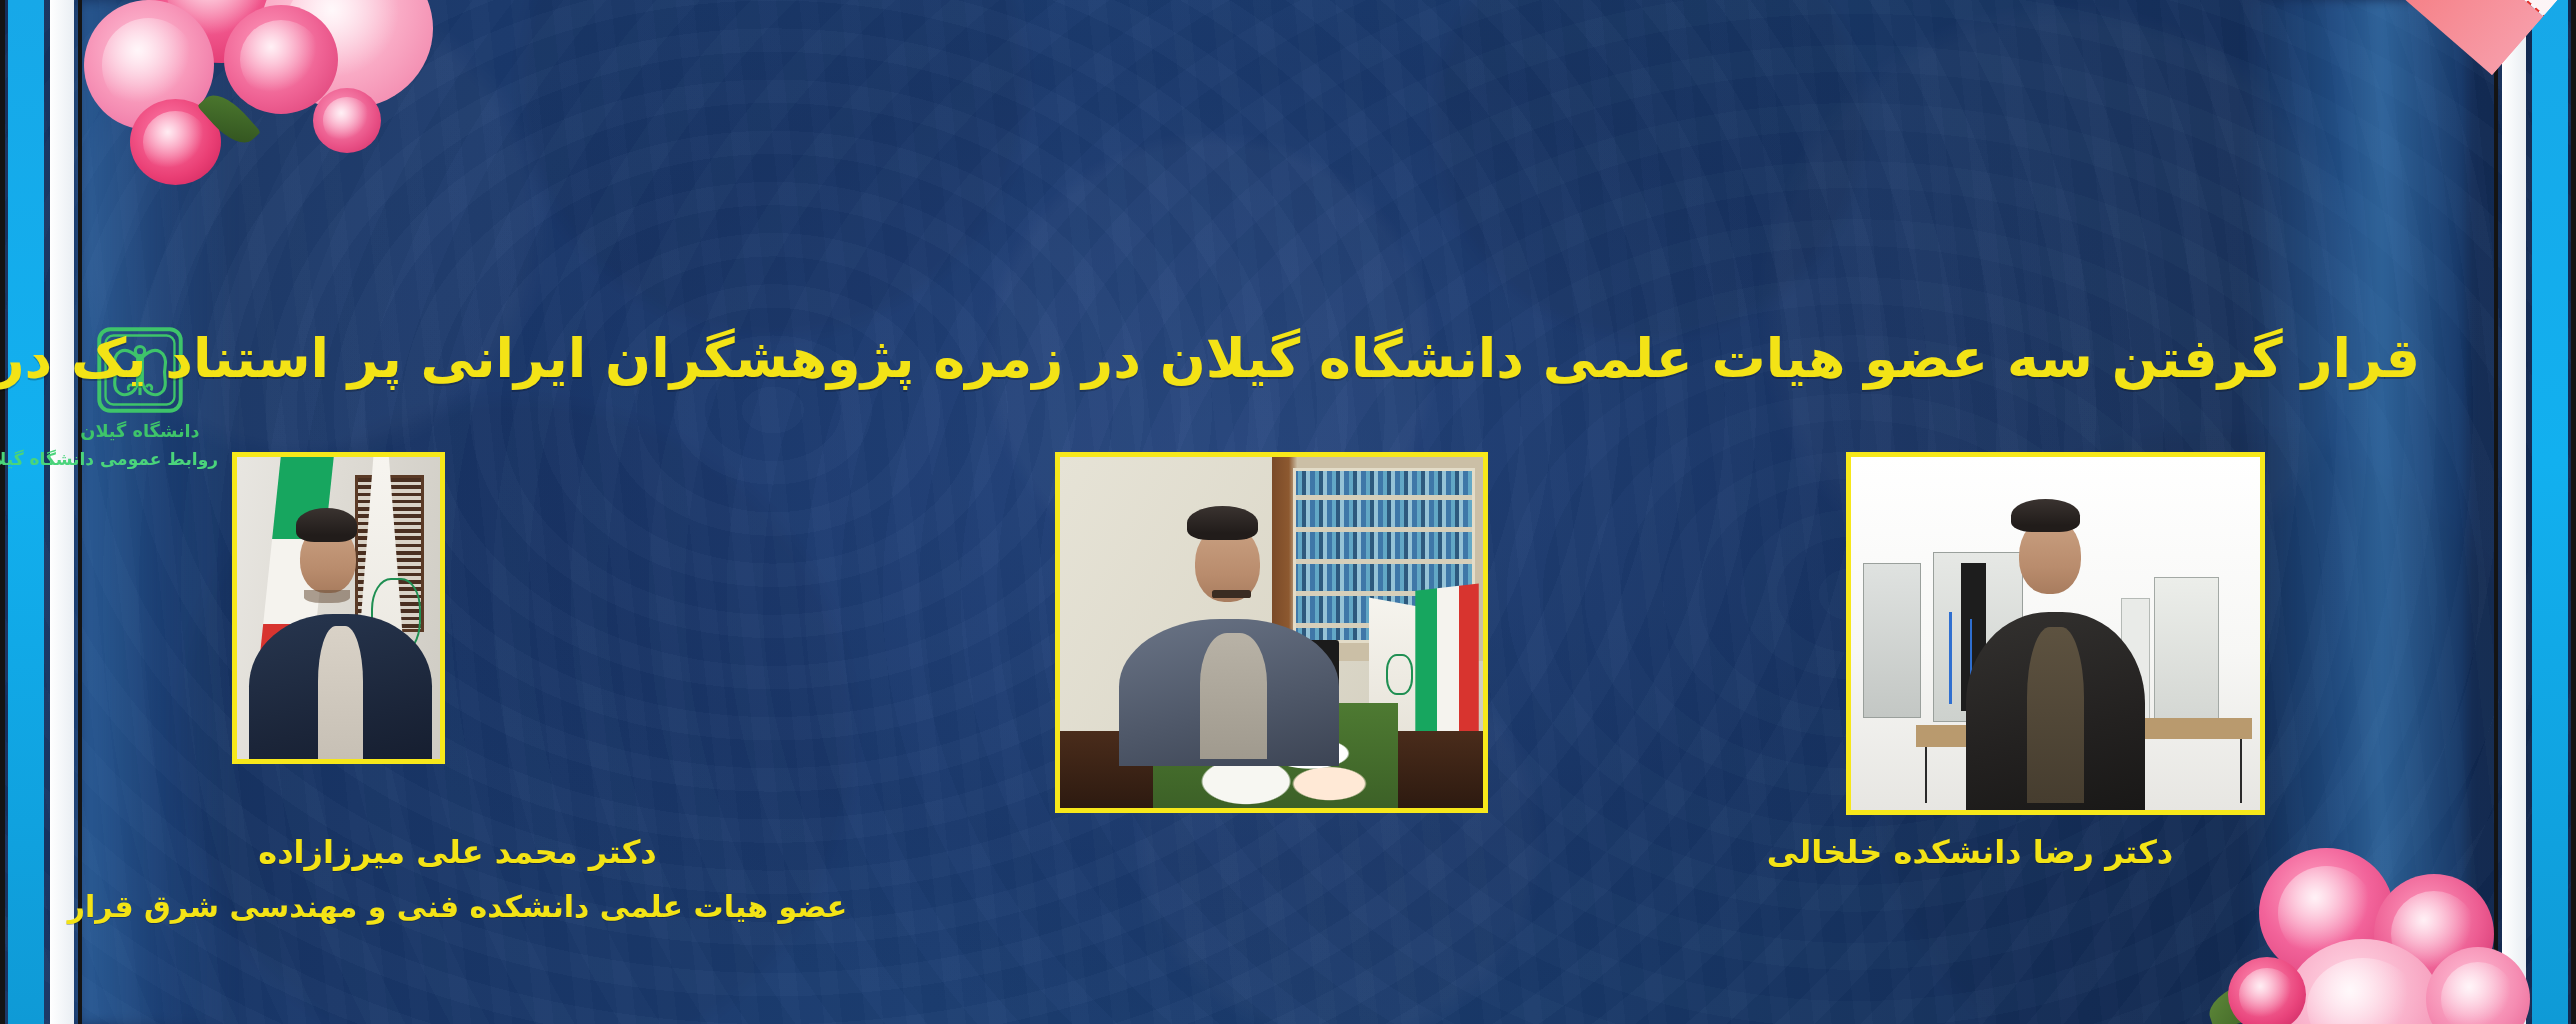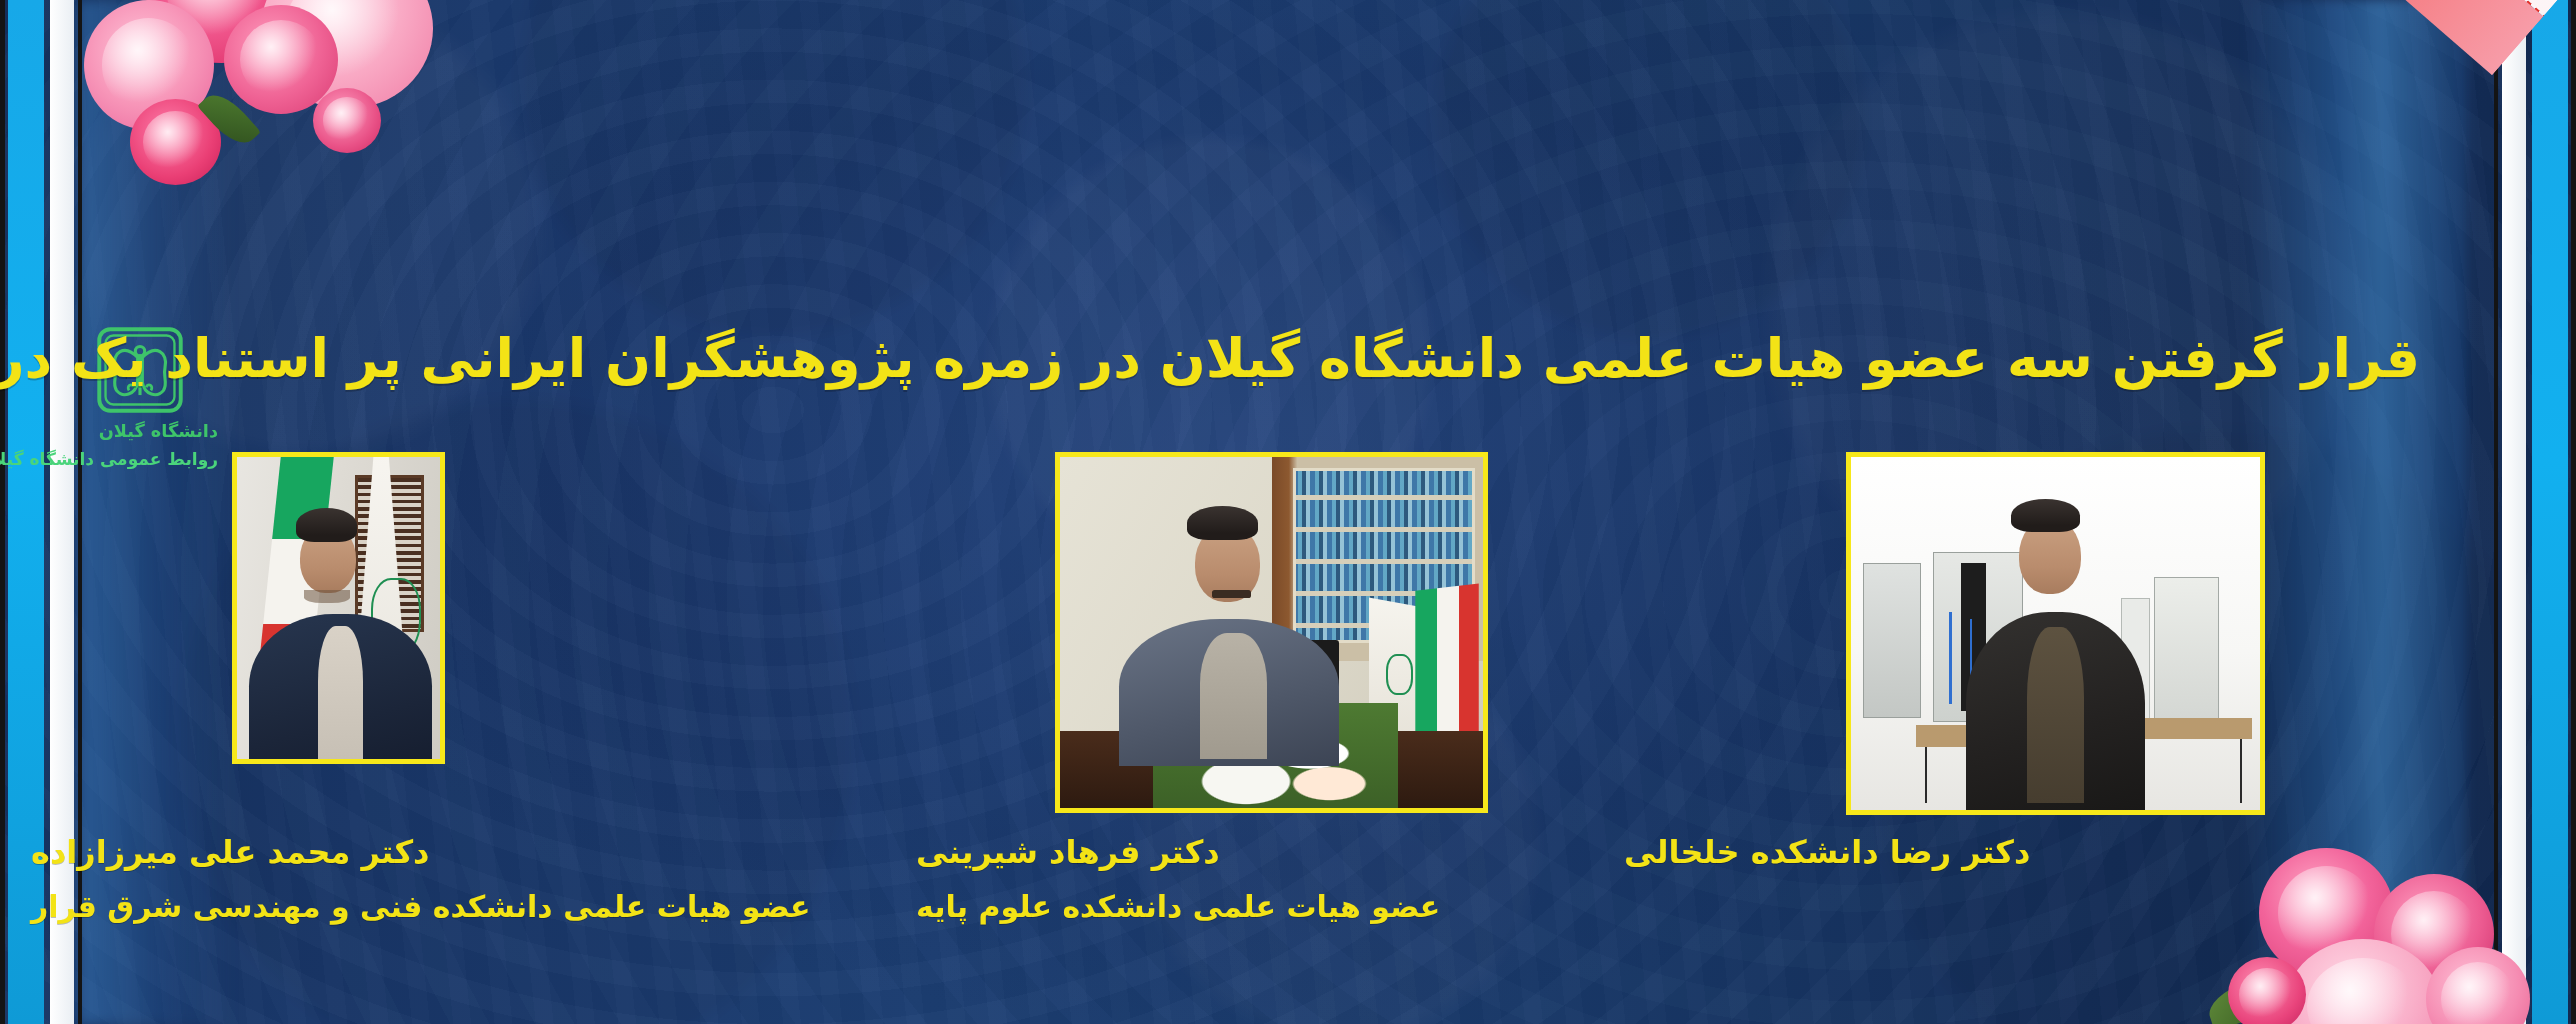--- a/index.html
+++ b/index.html
@@ -106,20 +106,21 @@
     background: linear-gradient(140deg,#5f8a3a,#3d6226);
     border-radius: 60% 8% 60% 8%;
   }
   .stem { position:absolute; background:#6f9a43; border-radius:2.1px; }
 
   
   .logo-block {
     position: absolute;
     left: 62px; top: 323px;
     width: 156px;
+    text-align: center;
   }
   .logo-mark {
     width: 94px; height: 94px;
     margin: 0 auto 4.2px;
   }
   .logo-script {
     color: #3ec46a;
     font-size: 17.7px;
     font-weight: 700;
     letter-spacing: -0.5px;
@@ -178,21 +179,21 @@
   }
   .person-body {
     position:absolute; border-radius: 46% 46% 0 0;
   }
   .person-shirt {
     position:absolute; border-radius: 40% 40% 0 0;
   }
 
   
   .captions { position: absolute; top: 833px; left: 0; right: 0; height: 172px; }
-  .caption-col { position: absolute; text-align:left; direction: rtl; }
+  .caption-col { position: absolute; text-align:center; direction: rtl; }
   .cap-1 { left: 31px;   width: 853px; }
   .cap-2 { left: 916px; width: 687px; }
   .cap-3 { left: 1624px; width: 692px; }
   .cap-name {
     color: #f3e316;
     font-size: 32px;
     font-weight: 900;
     white-space: nowrap;
     margin-bottom: 17.7px;
     text-shadow: 0 1px 0 rgba(0,0,0,.25);
@@ -365,23 +366,19 @@
         </div>
       </div>
     </div>
   </div>
 
   <div class="captions">
     <div class="caption-col cap-1">
       <div class="cap-name">دکتر محمد علی میرزازاده</div>
       <div class="cap-role">عضو هیات علمی دانشکده فنی و مهندسی شرق قرار</div>
     </div>
-    <div class="caption-col cap-2">
-      <div class="cap-name">دکتر فرهاد شیرینی</div>
-      <div class="cap-role">عضو هیات علمی دانشکده علوم پایه</div>
-    </div>
     <div class="caption-col cap-3">
       <div class="cap-name">دکتر رضا دانشکده خلخالی</div>
     </div>
   </div>
 
 </div>
 
 
 </body></html>

